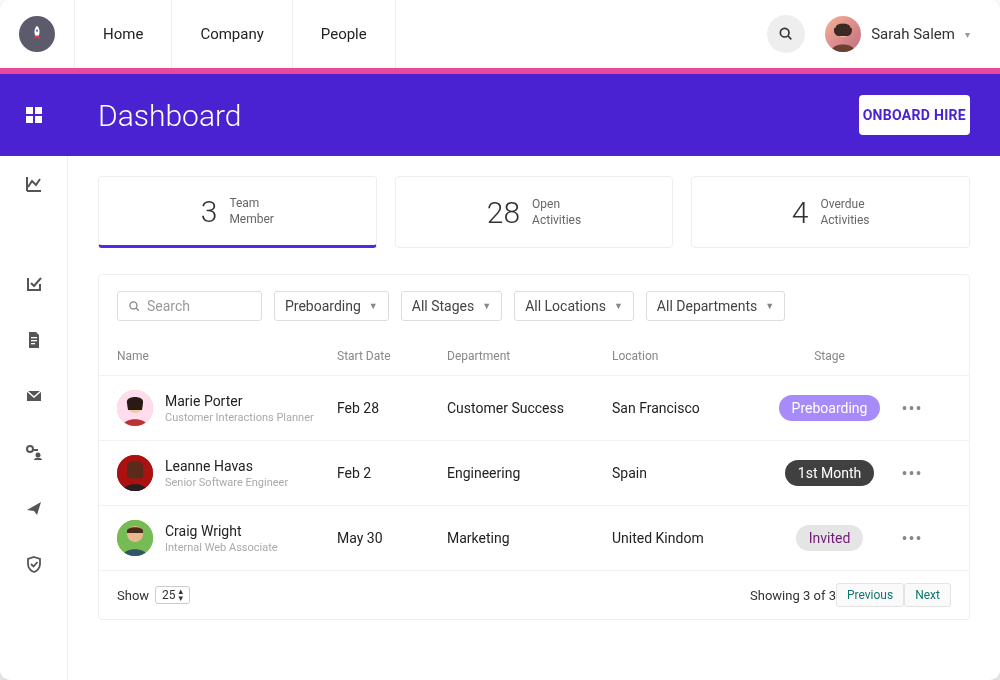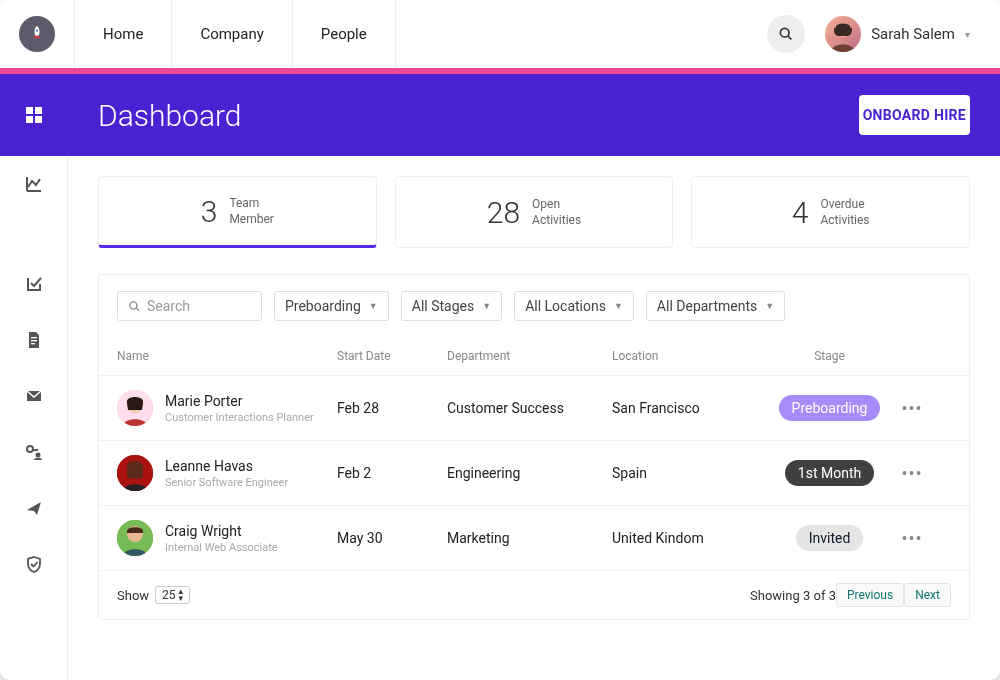--- a/index.html
+++ b/index.html
@@ -50,21 +50,21 @@
 .av { width: 36px; height: 36px; border-radius: 50%; flex-shrink: 0; display:flex; align-items:center; justify-content:center; overflow:hidden;}
 .av-1 { background: linear-gradient(135deg,#f6d365,#fda085); }
 .av-2 { background: linear-gradient(135deg,#d72d2d,#a31818); }
 .av-3 { background: linear-gradient(135deg,#8bc34a,#4caf50); }
 .nm { font-size: 14px; color: #222; }
 .rl { font-size: 11px; color: #aaa; margin-top: 2px; }
 .row .c-date, .row .c-dept, .row .c-loc { font-size: 14px; color: #222; }
 .badge { display: inline-block; padding: 5px 13px; border-radius: 14px; font-size: 14px; color: #fff; }
 .b-purple { background: #a78bfa; }
 .b-pink { background: #404040; text-align: center; }
-.b-grey { background: #e5e5e5; color: #0f172a; }
+.b-grey { background: #e5e5e5; color: #701a75; }
 .dots { color: #888; cursor: pointer; font-size: 18px; letter-spacing: 1px; text-align: center; }
 .tfoot { display: flex; align-items: center; padding: 12px 18px; border-top: 1px solid #f2f2f2; font-size: 13px; color: #333; }
 .page-sel { border: 1px solid #ccc; border-radius: 3px; padding: 1px 6px; margin-left: 6px; display: inline-flex; align-items: center; gap: 3px; font-size: 12px; }
 .pbtn { border: 1px solid #e3e3e3; background: #fafafa; color: #0f766e; border-radius: 3px; padding: 4px 10px; font-size: 12px; cursor: default; }
 .showing { margin-left: auto; }
 </style>
 </head>
 <body>
 
 <div class="app">

